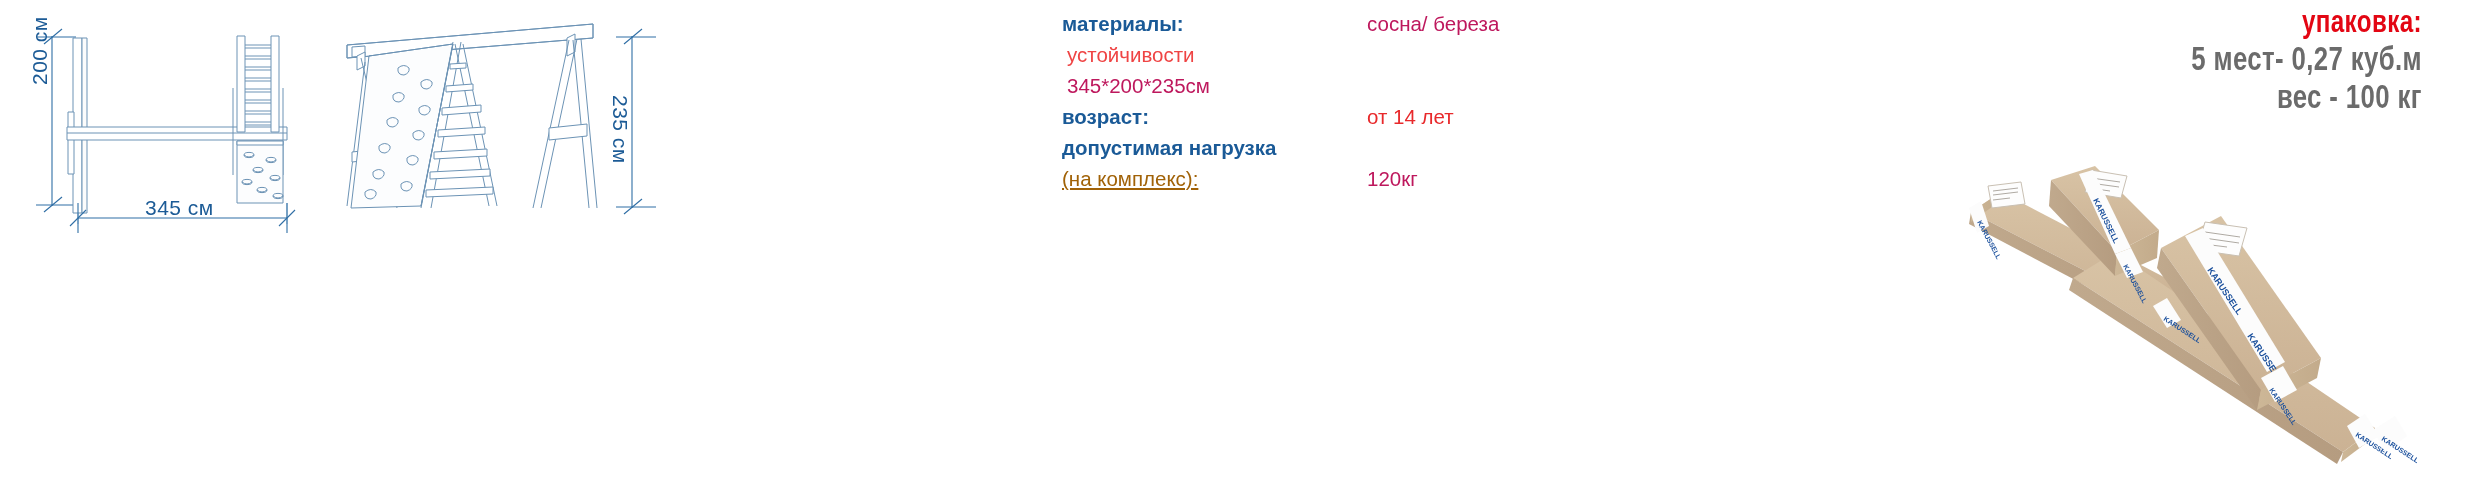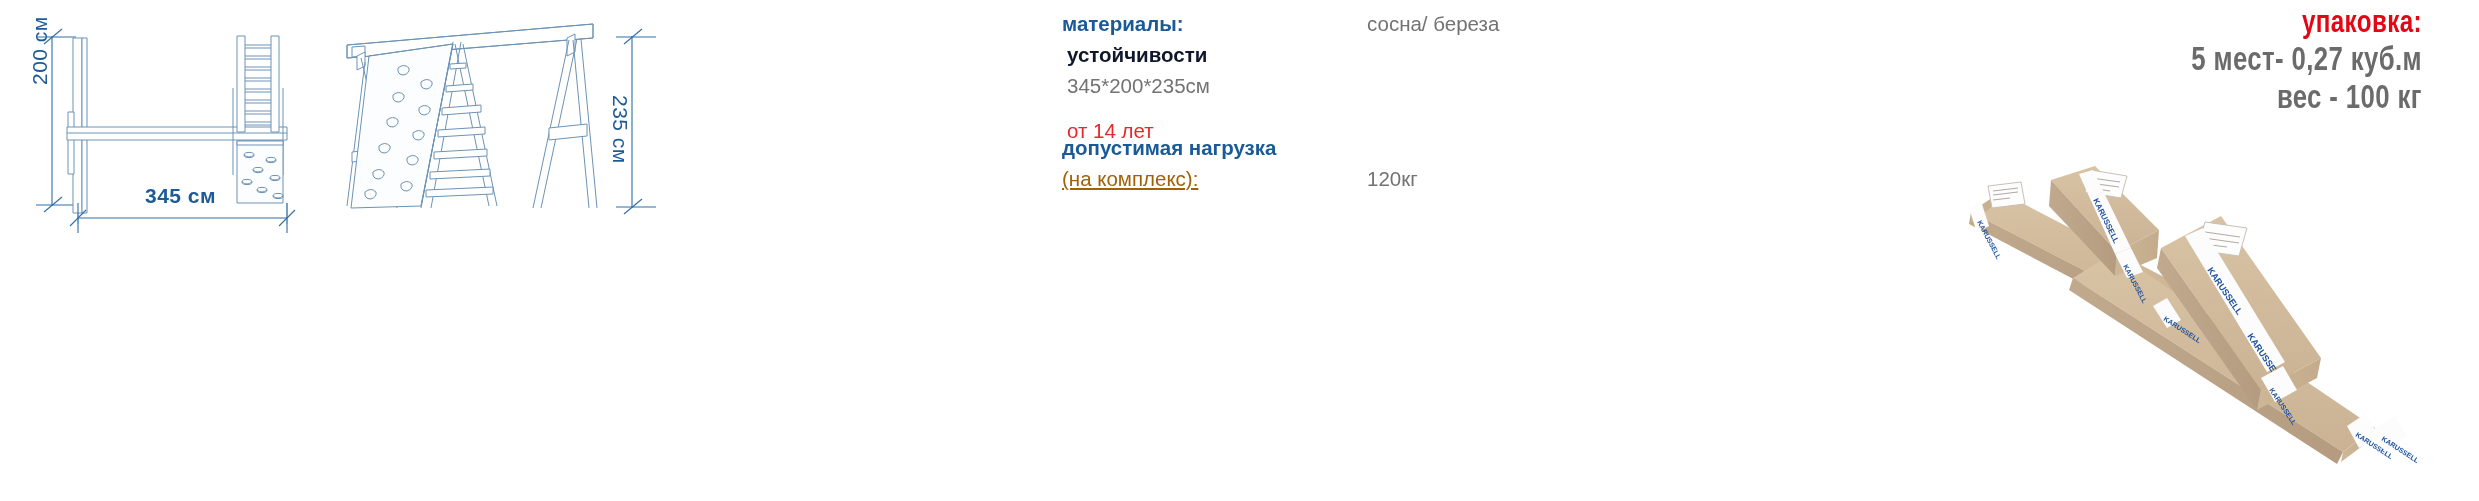--- a/index.html
+++ b/index.html
@@ -7,30 +7,30 @@
 
   .stage{position:absolute;left:0;top:0;width:2479px;height:501px;background:#fff;}
 
   
   .cad{position:absolute;}
   .cad svg{display:block;}
 
   
   .dim-label{position:absolute;color:#1c5b96;font-family:"Liberation Sans",sans-serif;font-size:21px;letter-spacing:.5px;white-space:nowrap;}
   .dim-vert-200{left:28px;top:85px;transform:rotate(-90deg);transform-origin:left top;}
-  .dim-horiz-345{left:145px;top:184px;font-weight:bold;}
+  .dim-horiz-345{left:145px;top:196px;}
   .dim-vert-235{left:632px;top:95px;transform:rotate(90deg);transform-origin:left top;}
 
   
   .spec{position:absolute;left:1062px;top:8px;width:880px;}
-  .spec-row{display:flex;align-items:flex-start;height:31px;}
+  .spec-row{display:flex;align-items:flex-end;height:31px;}
   .spec-label{width:300px;color:#1a5a97;font-weight:bold;font-size:20.5px;line-height:31px;white-space:nowrap;}
   .spec-label.plain{font-weight:normal;color:#a16207;text-decoration:underline;}
-  .spec-value{color:#737373;font-size:20.5px;line-height:31px;white-space:nowrap;padding-left:5px;}
-  .spec-value.strong{color:#0f172a;font-weight:bold;}
+  .spec-value{color:#be185d;font-size:20.5px;line-height:31px;white-space:nowrap;padding-left:5px;}
+  .spec-value.strong{color:#ef4444;font-weight:normal;}
   .spec-value.accent{color:#e8292b;font-weight:normal;margin-top:14px;}
   .spec-value.empty{color:transparent;}
 
   
   .pack{position:absolute;left:1960px;top:4px;width:519px;text-align:right;}
   .pack-title{color:#e30613;font-weight:bold;font-size:31px;line-height:36px;
     font-family:"Liberation Sans Narrow","Liberation Sans",sans-serif;
     transform:scaleX(.78);transform-origin:center;letter-spacing:.5px;}
   .pack-line{color:#6b6b6b;font-weight:bold;font-size:33px;line-height:38px;
     font-family:"Liberation Sans Narrow","Liberation Sans",sans-serif;
@@ -206,20 +206,21 @@
 
     <div class="spec-row">
       <div class="spec-value strong">устойчивости</div>
     </div>
 
     <div class="spec-row">
       <div class="spec-value">345*200*235см</div>
     </div>
 
     <div class="spec-row">
+      <div class="spec-label">возраст:</div>
       <div class="spec-value accent">от 14 лет</div>
     </div>
 
     <div class="spec-row">
       <div class="spec-label">допустимая нагрузка</div>
       <div class="spec-value empty"></div>
     </div>
 
     <div class="spec-row">
       <div class="spec-label plain">(на комплекс):</div>

